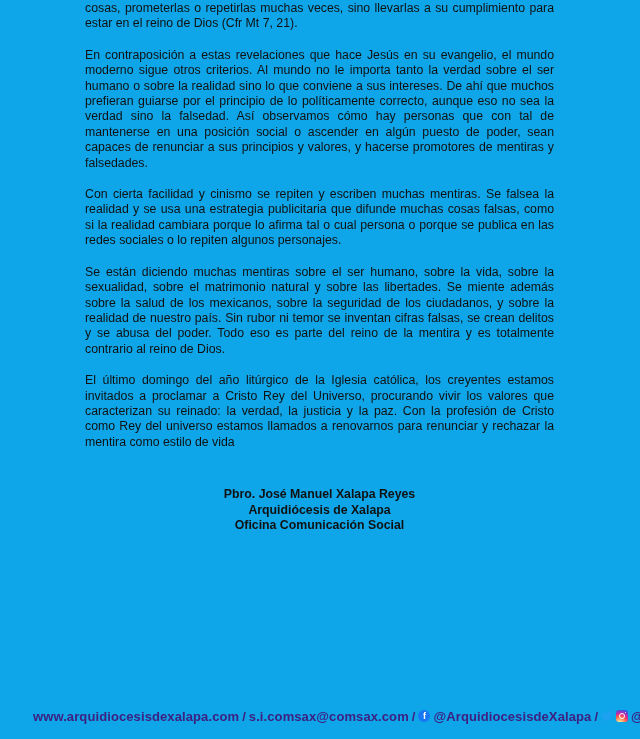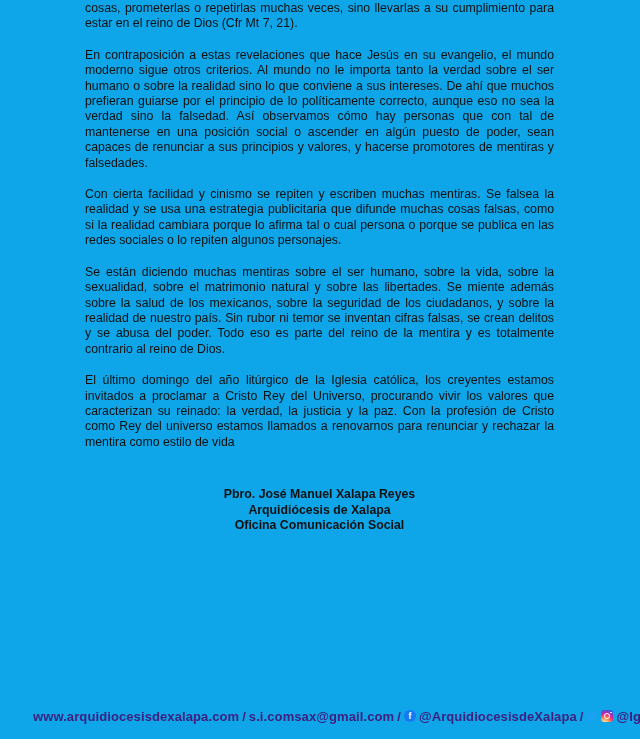--- a/index.html
+++ b/index.html
@@ -110,21 +110,21 @@
     <div class="signature">
       <div>Pbro. José Manuel Xalapa Reyes</div>
       <div>Arquidiócesis de Xalapa</div>
       <div>Oficina Comunicación Social</div>
     </div>
   </div>
 
   <div class="footer">
     <span class="f-text">www.arquidiocesisdexalapa.com</span>
     <span class="f-sep">/</span>
-    <span class="f-text">s.i.comsax@gmail.com</span>
+    <span class="f-text">s.i.comsax@comsax.com</span>
     <span class="f-sep">/</span>
     <span class="fb-icon icon-gap">
         <span>f</span>
       </span>
     <span class="f-text">@ArquidiocesisdeXalapa</span>
     <span class="f-sep">/</span>
     <svg class="tw-icon icon-gap" viewBox="0 0 24 24">
       <path fill="#1da1f2" d="M23.954 4.569c-.885.389-1.83.654-2.825.775 1.014-.611 1.794-1.574 2.163-2.723-.951.555-2.005.959-3.127 1.184-.896-.959-2.173-1.559-3.591-1.559-2.717 0-4.92 2.203-4.92 4.917 0 .39.045.765.127 1.124C7.691 8.094 4.066 6.13 1.64 3.161c-.427.722-.666 1.561-.666 2.475 0 1.71.87 3.213 2.188 4.096-.807-.026-1.566-.248-2.228-.616v.061c0 2.385 1.693 4.374 3.946 4.827-.413.111-.849.171-1.296.171-.314 0-.615-.03-.916-.086.631 1.953 2.445 3.377 4.604 3.417-1.68 1.319-3.809 2.105-6.102 2.105-.39 0-.779-.023-1.17-.067 2.189 1.394 4.768 2.209 7.557 2.209 9.054 0 13.999-7.496 13.999-13.986 0-.209 0-.42-.015-.63.961-.689 1.8-1.56 2.46-2.548l-.047-.02z"></path>
     </svg>
     <span class="ig-icon icon-gap"></span>

